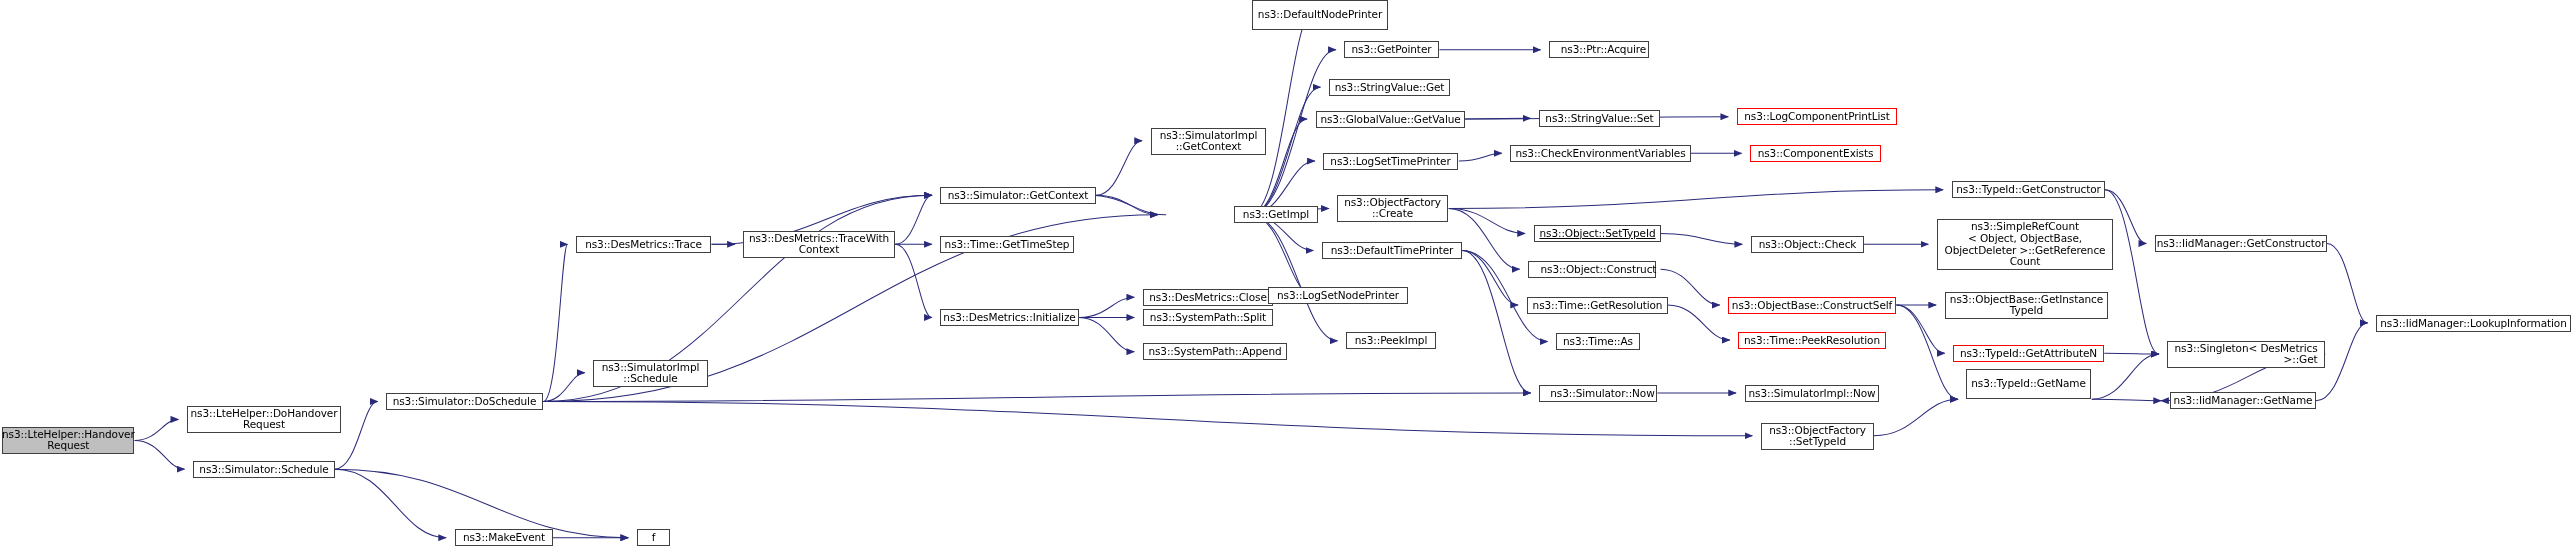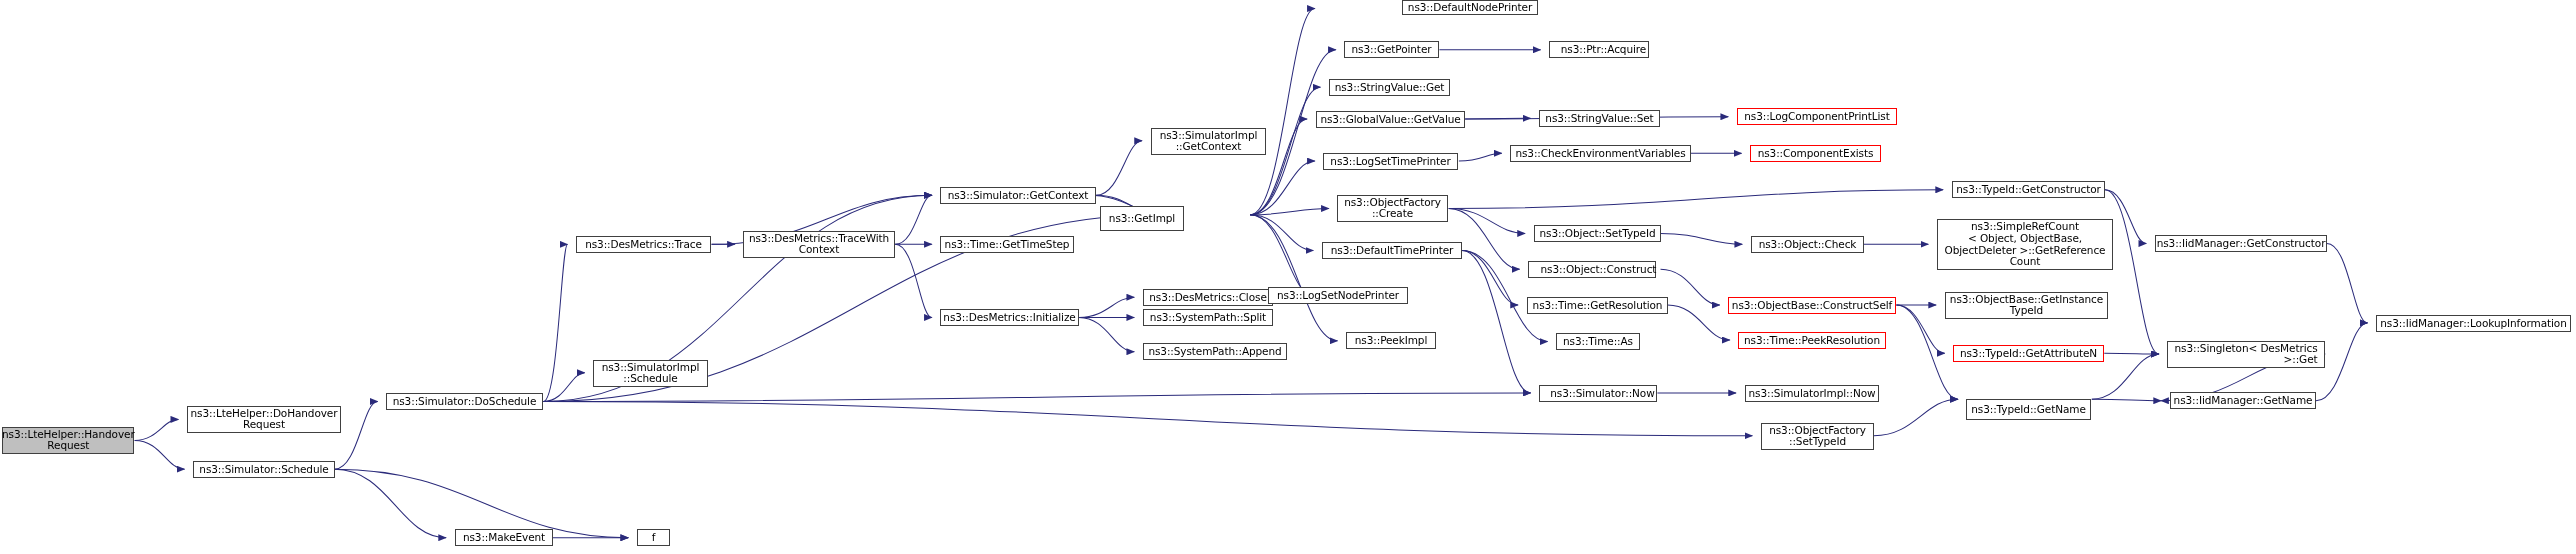--- a/index.html
+++ b/index.html
@@ -126,34 +126,34 @@
       <div class="node" style="left: 743px; top: 231px; width: 152px; height: 26.5px;">ns3::DesMetrics::TraceWith
 Context</div>
       <div class="node" style="left: 940px; top: 236px; width: 134px; height: 17px;">ns3::Time::GetTimeStep</div>
       <div class="node" style="left: 940px; top: 309px; width: 139px; height: 17px;">ns3::DesMetrics::Initialize</div>
       <div class="node" style="left: 1143px; top: 289px; width: 130px; height: 17px;">ns3::DesMetrics::Close</div>
       <div class="node" style="left: 1143px; top: 309px; width: 130px; height: 17px;">ns3::SystemPath::Split</div>
       <div class="node" style="left: 1143px; top: 343px; width: 144px; height: 17px;">ns3::SystemPath::Append</div>
       <div class="node" style="left: 940px; top: 187px; width: 156px; height: 17px;">ns3::Simulator::GetContext</div>
       <div class="node" style="left: 1151px; top: 128px; width: 115px; height: 26.5px;">ns3::SimulatorImpl
 ::GetContext</div>
-      <div class="node" style="left: 1100px; top: 206px; width: 84px; height: 25px;">ns3::GetImpl</div>
-      <div class="node" style="left: 1402px; top: 0px; width: 136px; height: 15px;">ns3::DefaultNodePrinter</div>
+      <div class="node" style="left: 1234px; top: 206px; width: 84px; height: 17px;">ns3::GetImpl</div>
+      <div class="node" style="left: 1252px; top: 0px; width: 136px; height: 30px;">ns3::DefaultNodePrinter</div>
       <div class="node" style="left: 1344px; top: 41px; width: 95px; height: 17px;">ns3::GetPointer</div>
       <div class="node" style="left: 1549px; top: 41px; width: 100px; height: 17px; padding-left: 12px;">ns3::Ptr::Acquire</div>
       <div class="node" style="left: 1329px; top: 79px; width: 121px; height: 17px;">ns3::StringValue::Get</div>
       <div class="node" style="left: 1316px; top: 111px; width: 149px; height: 17px;">ns3::GlobalValue::GetValue</div>
       <div class="node" style="left: 1539px; top: 110px; width: 121px; height: 17px;">ns3::StringValue::Set</div>
       <div class="node" style="left: 1323px; top: 153px; width: 135px; height: 17px;">ns3::LogSetTimePrinter</div>
       <div class="node" style="left: 1510px; top: 145px; width: 181px; height: 17px;">ns3::CheckEnvironmentVariables</div>
       <div class="node hl" style="left: 1737px; top: 108px; width: 160px; height: 17px;">ns3::LogComponentPrintList</div>
       <div class="node hl" style="left: 1750px; top: 145px; width: 131px; height: 17px;">ns3::ComponentExists</div>
       <div class="node" style="left: 1337px; top: 195px; width: 111px; height: 26.5px;">ns3::ObjectFactory
 ::Create</div>
-      <div class="node" style="left: 1534px; top: 225px; width: 127px; height: 17px;">ns3::Object::SetTypeId</div>
+      <div class="node" style="left: 1534px; top: 225px; width: 127px; height: 17px; text-decoration: underline;">ns3::Object::SetTypeId</div>
       <div class="node" style="left: 1751px; top: 236px; width: 113px; height: 17px;">ns3::Object::Check</div>
       <div class="node" style="left: 1528px; top: 261px; width: 128px; height: 17px; padding-left: 16px;">ns3::Object::Construct</div>
       <div class="node" style="left: 1322px; top: 242px; width: 140px; height: 17px;">ns3::DefaultTimePrinter</div>
       <div class="node" style="left: 1268px; top: 287px; width: 140px; height: 17px;">ns3::LogSetNodePrinter</div>
       <div class="node" style="left: 1346px; top: 332px; width: 90px; height: 17px;">ns3::PeekImpl</div>
       <div class="node" style="left: 1527px; top: 297px; width: 141px; height: 17px;">ns3::Time::GetResolution</div>
       <div class="node" style="left: 1556px; top: 333px; width: 84px; height: 17px;">ns3::Time::As</div>
       <div class="node" style="left: 1539px; top: 385px; width: 118px; height: 17px; padding-left: 12px;">ns3::Simulator::Now</div>
       <div class="node" style="left: 1745px; top: 385px; width: 134px; height: 17px;">ns3::SimulatorImpl::Now</div>
       <div class="node" style="left: 1761px; top: 423px; width: 113px; height: 26.5px;">ns3::ObjectFactory
@@ -161,21 +161,21 @@
       <div class="node hl" style="left: 1728px; top: 297px; width: 168px; height: 17px;">ns3::ObjectBase::ConstructSelf</div>
       <div class="node hl" style="left: 1738px; top: 332px; width: 148px; height: 17px;">ns3::Time::PeekResolution</div>
       <div class="node" style="left: 1952px; top: 181px; width: 153px; height: 17px;">ns3::TypeId::GetConstructor</div>
       <div class="node" style="left: 1937px; top: 219px; width: 176px; height: 51px;">ns3::SimpleRefCount
 &lt; Object, ObjectBase,
 ObjectDeleter &gt;::GetReference
 Count</div>
       <div class="node" style="left: 1945px; top: 292px; width: 163px; height: 26.5px;">ns3::ObjectBase::GetInstance
 TypeId</div>
       <div class="node hl" style="left: 1953px; top: 345px; width: 151px; height: 17px;">ns3::TypeId::GetAttributeN</div>
-      <div class="node" style="left: 1966px; top: 399px; width: 125px; height: 21px;">ns3::TypeId::GetName</div>
+      <div class="node" style="left: 1966px; top: 369px; width: 125px; height: 30px;">ns3::TypeId::GetName</div>
       <div class="node" style="left: 2167px; top: 341px; width: 158px; height: 26.5px; text-align: right;">ns3::Singleton&lt; DesMetrics
 &gt;::Get</div>
       <div class="node" style="left: 2155px; top: 235px; width: 172px; height: 17px;">ns3::IidManager::GetConstructor</div>
       <div class="node" style="left: 2170px; top: 392px; width: 146px; height: 17px;">ns3::IidManager::GetName</div>
       <div class="node" style="left: 2376px; top: 315px; width: 195px; height: 17px;">ns3::IidManager::LookupInformation</div>
     </div>
 </div>
 
 
 </body></html>

